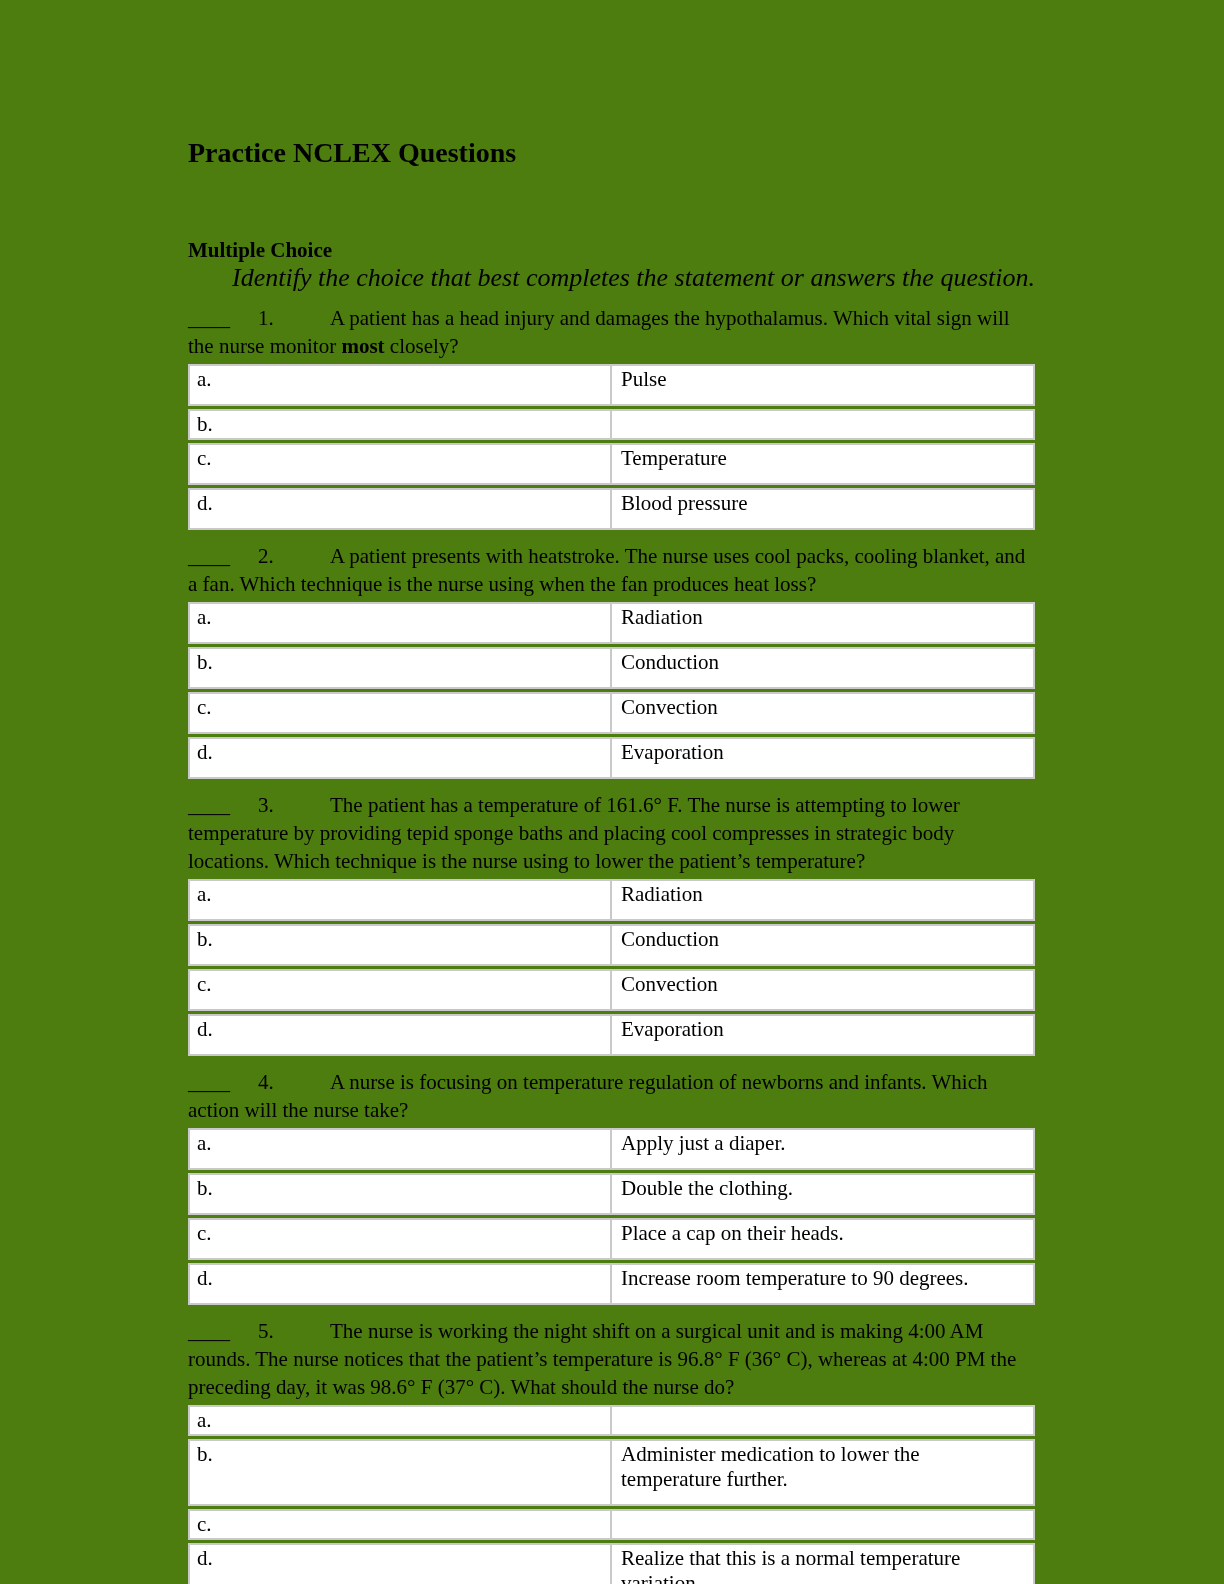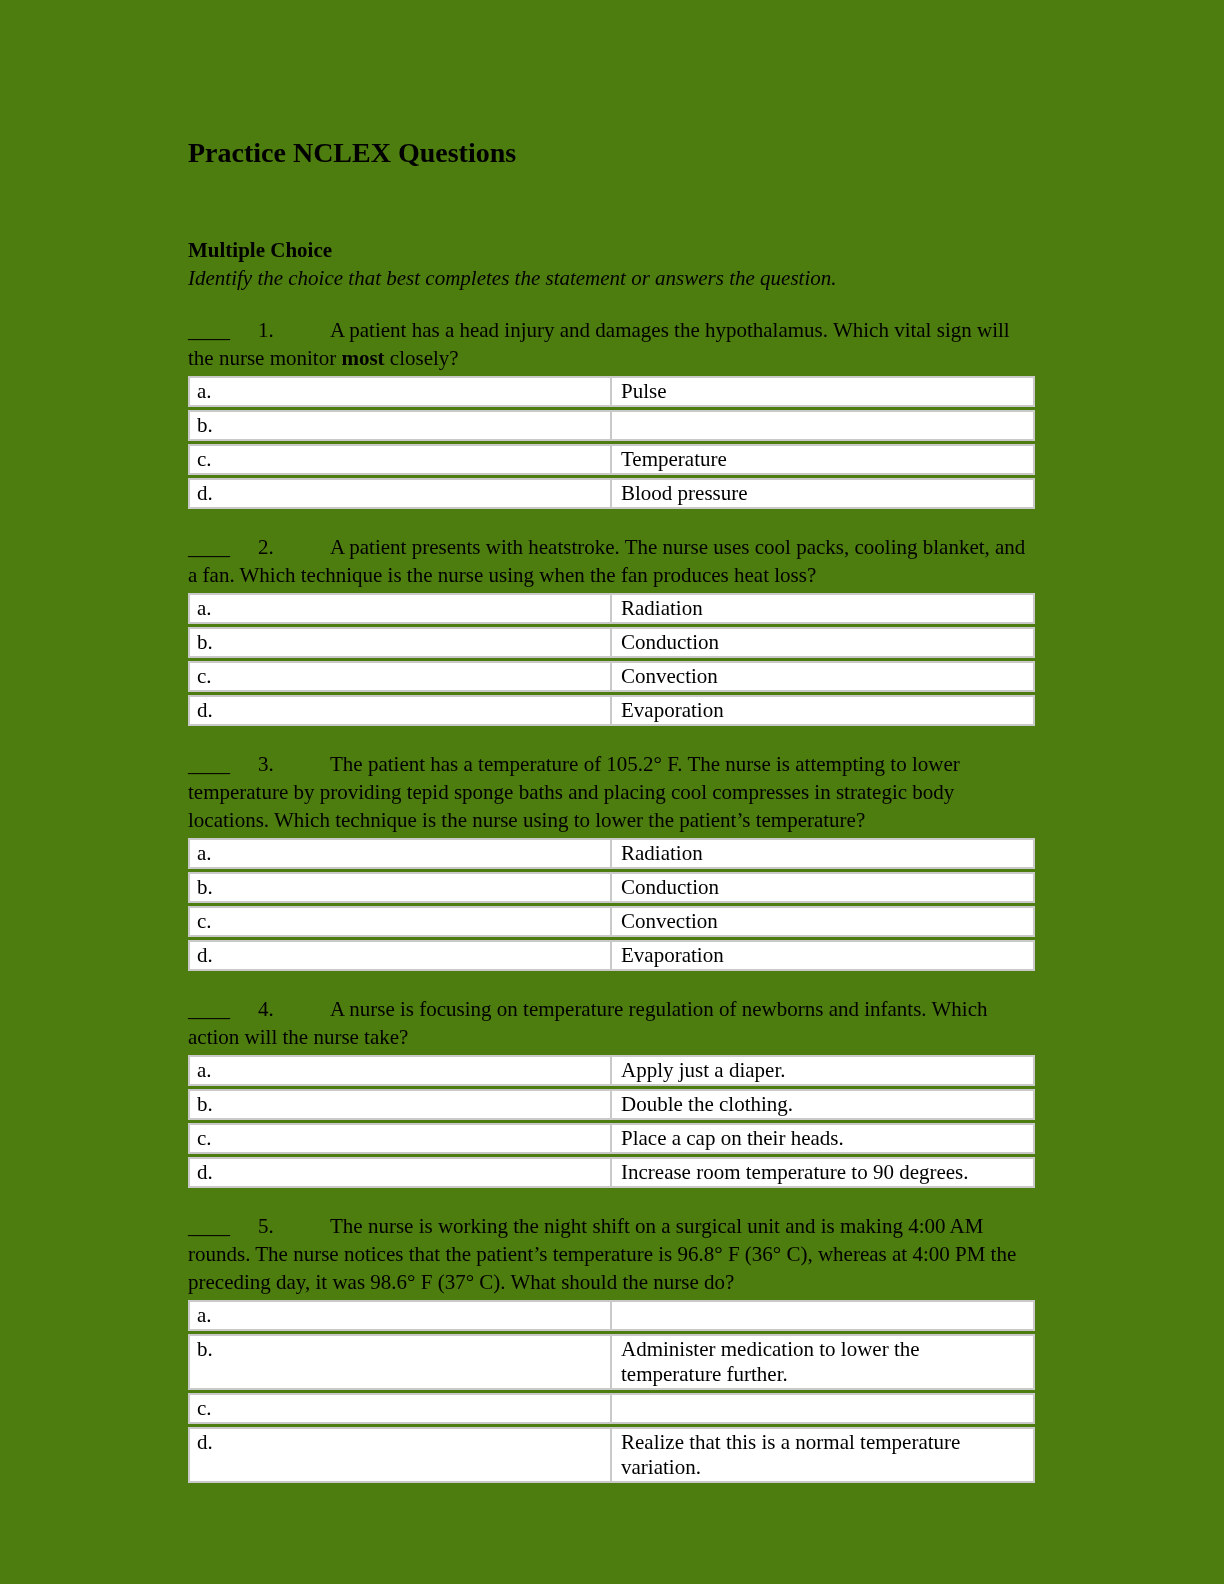--- a/index.html
+++ b/index.html
@@ -22,25 +22,26 @@
   }
   .section-head { margin-top: 66px; }
   .section-heading {
     margin: 0;
     font-size: 21px;
     line-height: 28px;
     font-weight: bold;
   }
   .instructions {
     margin: 0;
-    font-size: 21px;
+    font-size: 26px;
     line-height: 28px;
     font-style: italic;
+    text-align: right;
   }
-  .question { margin-top: 24px; }
+  .question { margin-top: 12px; }
   .q-text { margin: 0; line-height: 28px; }
   .blank {
     display: inline-block;
     width: 42px;
     letter-spacing: 0;
   }
   .qnum {
     display: inline-block;
     width: 100px;
     padding-left: 28px;
@@ -57,21 +58,21 @@
   .cell { line-height: 25px; font-size: 21px; }
   .cell-letter {
     flex: 0 0 422px;
     width: 422px;
     box-sizing: border-box;
     border-right: 2px solid #c9c9c9;
     padding: 1px 0 1px 7px;
   }
   .cell-text {
     flex: 1 1 auto;
-    padding: 1px 8px 1px 9px;
+    padding: 1px 8px 12px 9px;
   }
   b { font-weight: bold; }
 </style>
 </head>
 <body>
 
 <div class="page">
 
   <h1 class="doc-title">Practice NCLEX Questions</h1>
 
@@ -117,21 +118,21 @@
         <div class="cell cell-text">Convection</div>
       </div>
       <div class="choice-row">
         <div class="cell cell-letter">d.</div>
         <div class="cell cell-text">Evaporation</div>
       </div>
     </div>
   </section>
 
   <section class="question">
-    <p class="q-text"><span class="blank">____</span><span class="qnum">3.</span><span>The patient has a temperature of 105.2° F. The nurse is attempting to lower temperature by providing tepid sponge baths and placing cool compresses in strategic body locations. Which technique is the nurse using to lower the patient’s temperature?</span></p>
+    <p class="q-text"><span class="blank">____</span><span class="qnum">3.</span><span>The patient has a temperature of 161.6° F. The nurse is attempting to lower temperature by providing tepid sponge baths and placing cool compresses in strategic body locations. Which technique is the nurse using to lower the patient’s temperature?</span></p>
     <div class="choices">
       <div class="choice-row">
         <div class="cell cell-letter">a.</div>
         <div class="cell cell-text">Radiation</div>
       </div>
       <div class="choice-row">
         <div class="cell cell-letter">b.</div>
         <div class="cell cell-text">Conduction</div>
       </div>
       <div class="choice-row">

